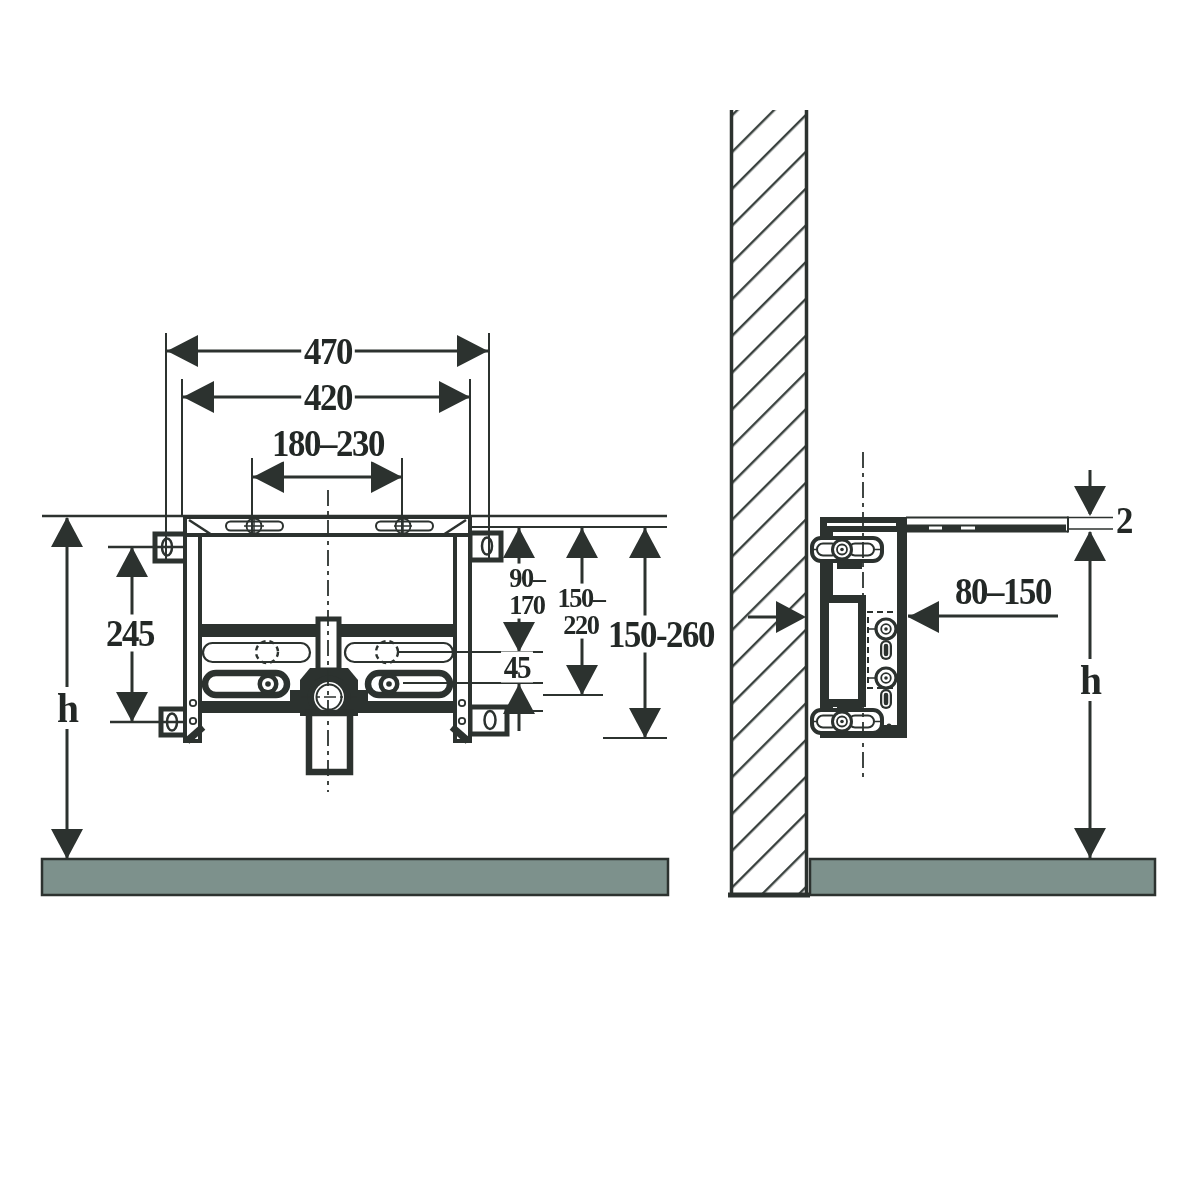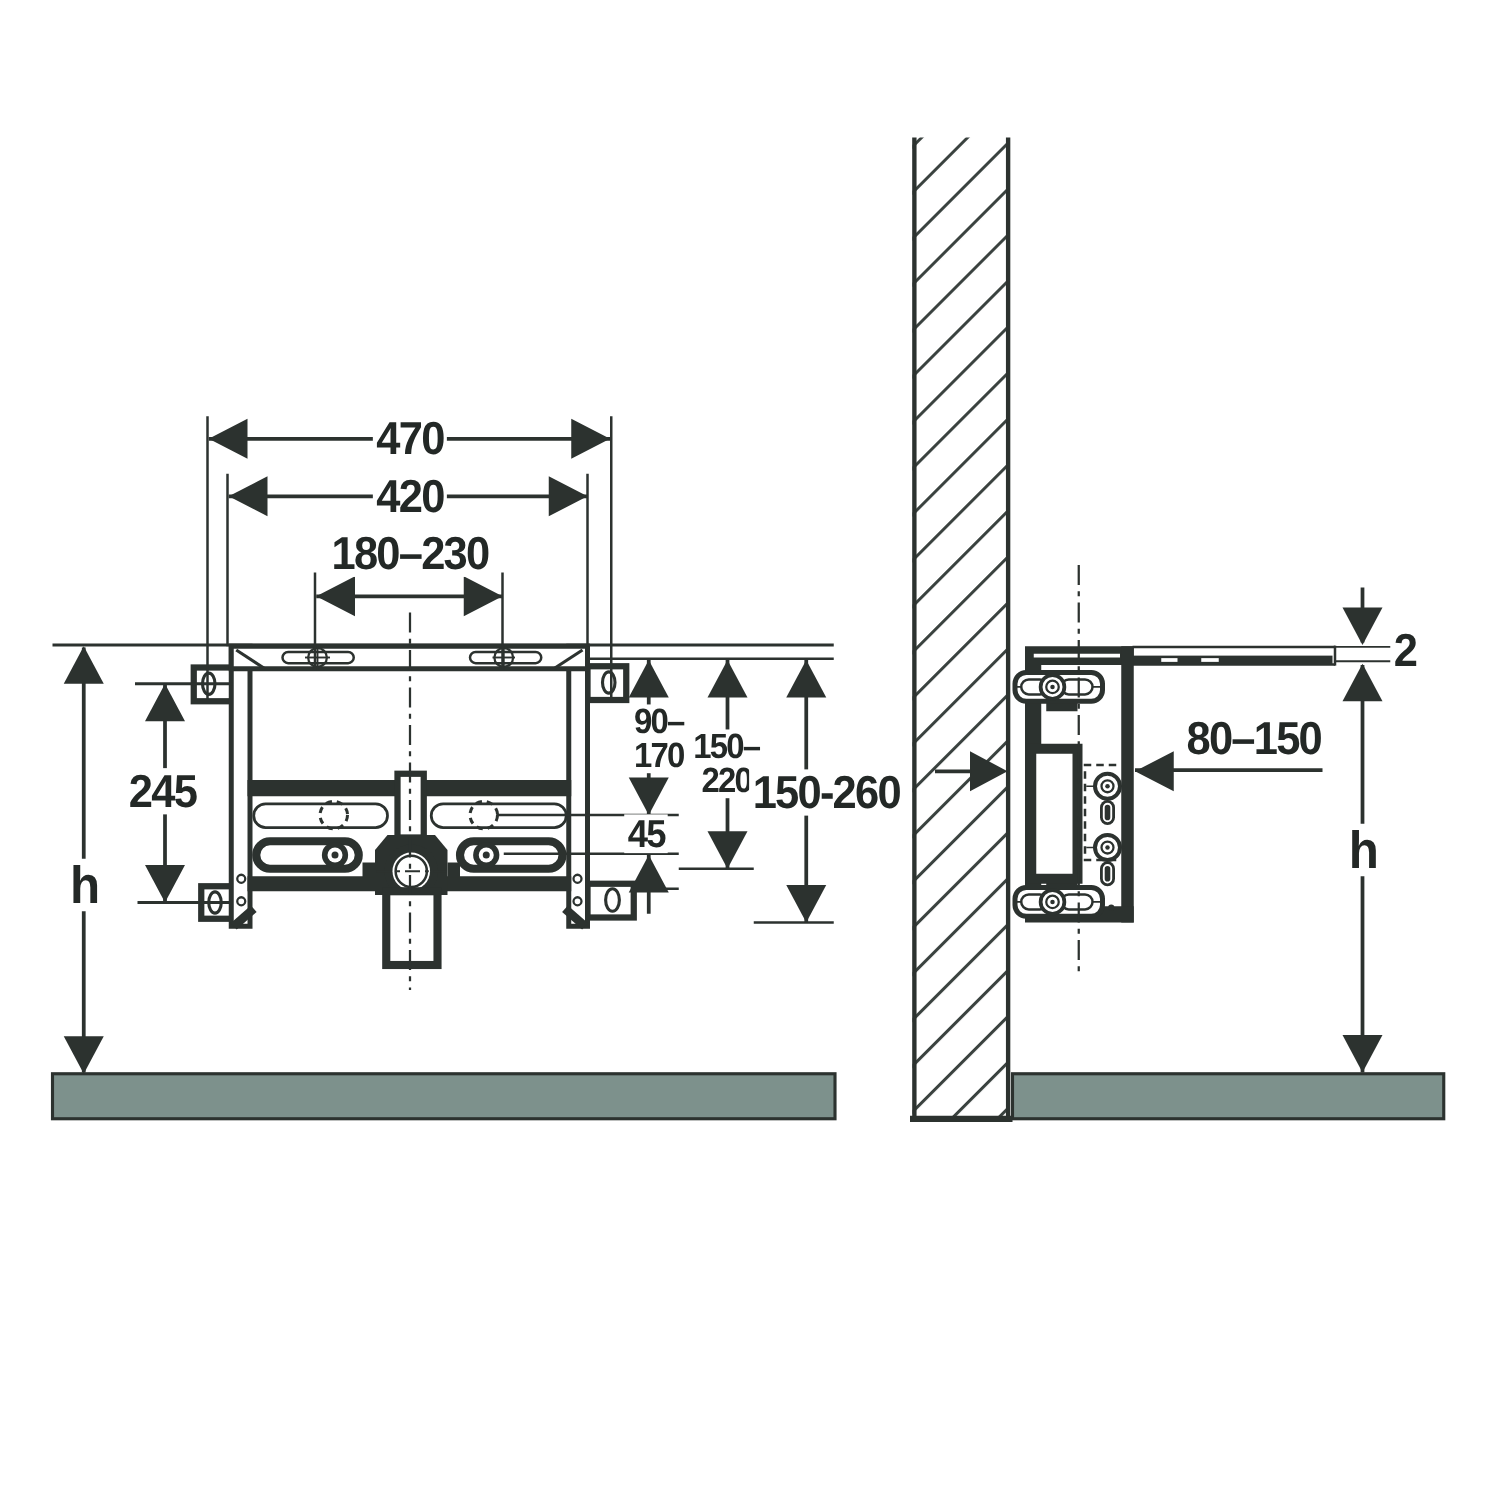--- a/index.html
+++ b/index.html
@@ -1,17 +1,17 @@
 <!DOCTYPE html>
 <html><head>
 <meta charset="utf-8">
 <style>
   html,body{margin:0;padding:0;background:#fff;}
   .canvas{position:relative;width:1200px;height:1200px;background:#fff;overflow:hidden;
-          font-family:Liberation Sans, sans-serif;}
+          font-family:Liberation Serif, serif;}
   svg{position:absolute;left:0;top:0;}
   .dim{position:absolute;transform:translate(-50%,-50%) scaleX(0.94);
        font-weight:700;color:#232826;background:#fff;padding:0 3px;
        white-space:nowrap;letter-spacing:-1.5px;line-height:1;}
   .big{font-size:37px;}
   .mid{font-size:28px;text-align:center;line-height:.98;}
   .small{font-size:31px;}
   .hlbl{font-size:42px;letter-spacing:0;}
 </style>
 </head>

